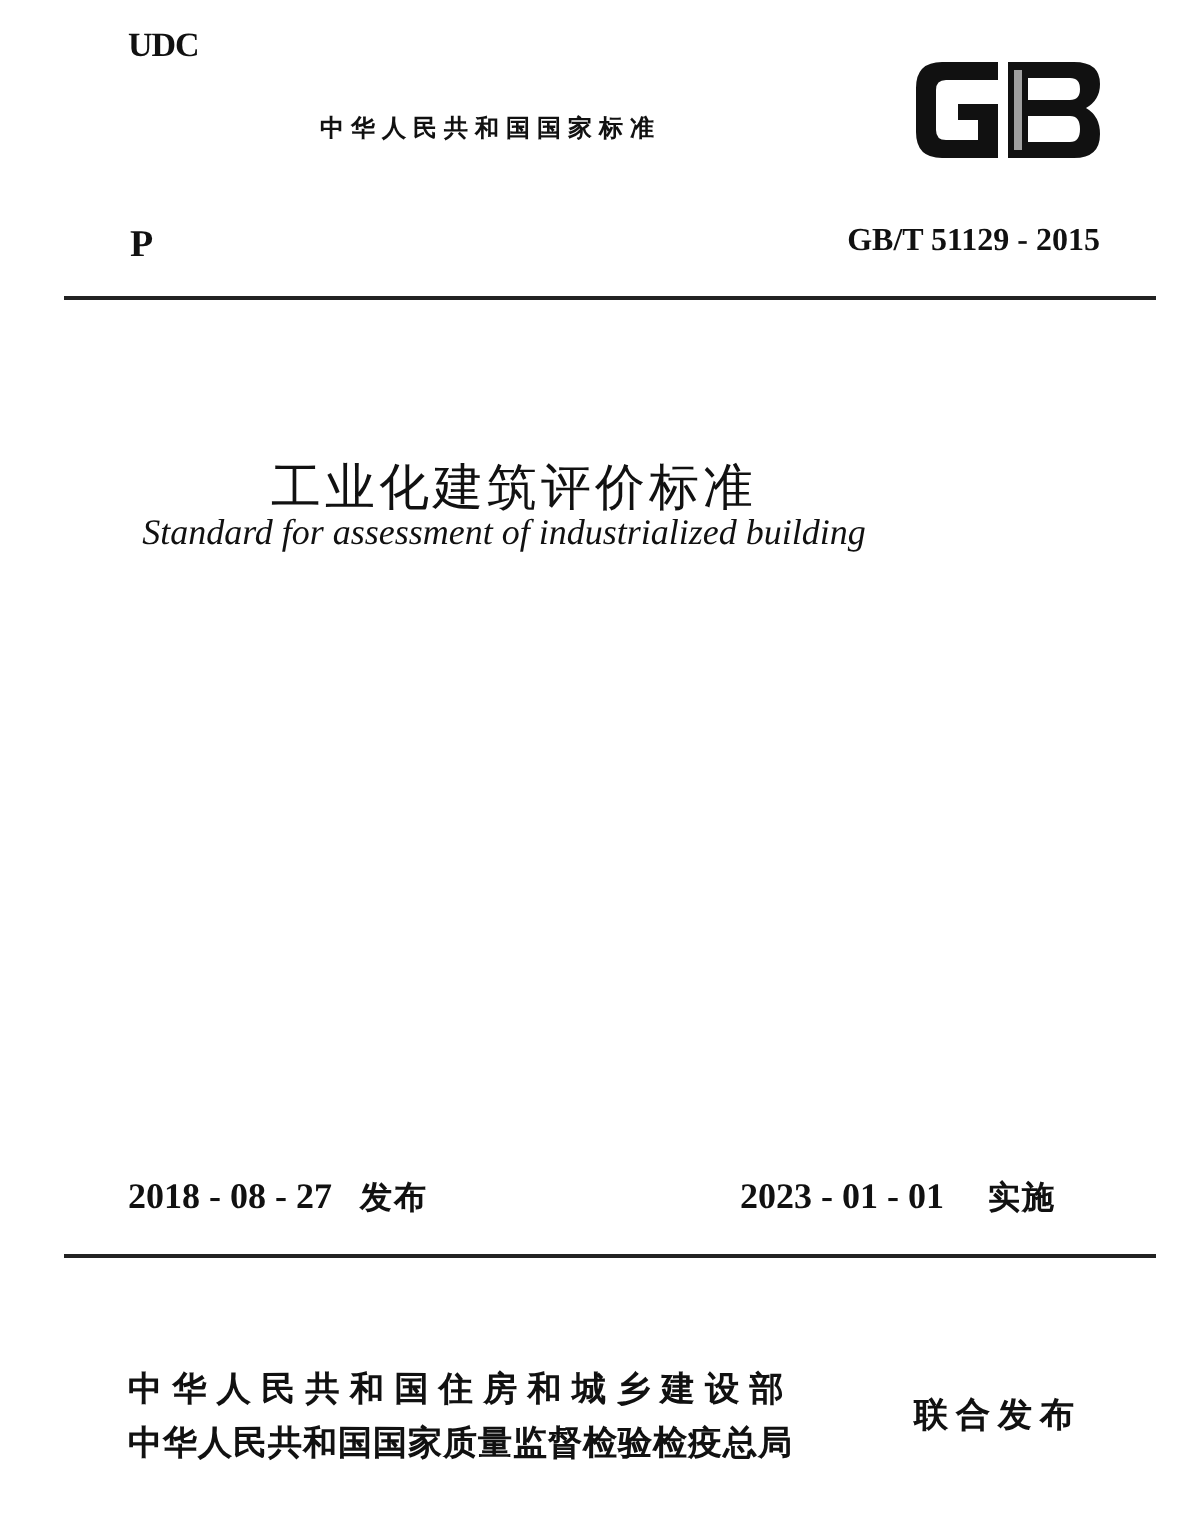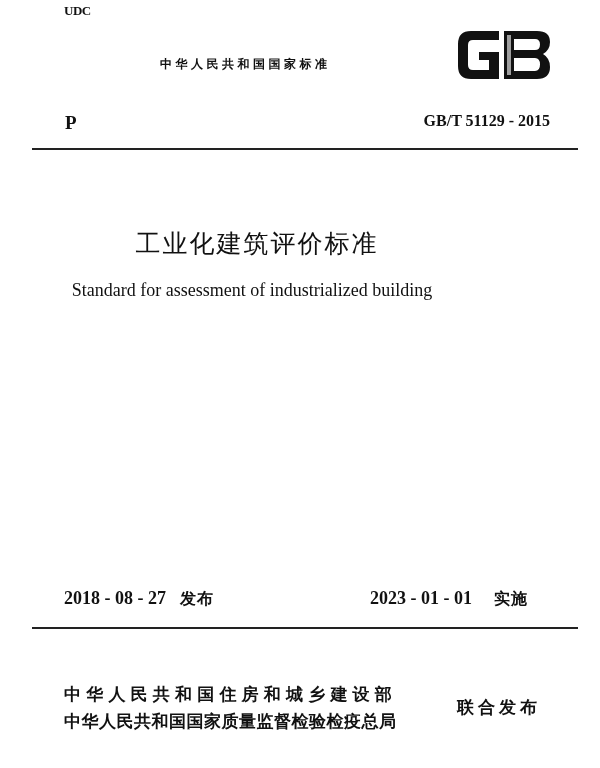--- a/index.html
+++ b/index.html
@@ -3,29 +3,29 @@
 <meta charset="utf-8">
 <style>
   html, body { margin: 0; padding: 0; background: #ffffff; }
   body { width: 600px; height: 768px; position: relative; overflow: hidden; color: #111; }
   .abs { position: absolute; }
   .serif-b { font-family: "Liberation Serif", "DejaVu Serif", serif; font-weight: bold; }
   .serif { font-family: "Liberation Serif", "DejaVu Serif", serif; }
   .sans { font-family: "DejaVu Sans", "Liberation Sans", sans-serif; }
   .rule { position: absolute; left: 32px; width: 546px; height: 2px; background: #222; }
 
-  #udc { left: 64px; top: 3px; font-size: 13px; letter-spacing: -0.5px; }
+  #udc { left: 64px; top: 13px; font-size: 17px; letter-spacing: -0.5px; }
   #national-std { left: 160px; top: 56px; font-size: 12px; letter-spacing: 3.5px; font-weight: bold; }
   #gb-logo { left: 455px; top: 28px; width: 98px; height: 54px; }
   #category { left: 65px; top: 112px; font-size: 19px; }
   #std-number { right: 50px; top: 112px; font-size: 16px; }
   #rule-top { top: 148px; }
 
   #title-cn { left: 0; width: 514px; top: 227px; text-align: center; font-size: 25px; letter-spacing: 2px; }
-  #title-en { left: 0; width: 504px; top: 280px; text-align: center; font-size: 18px; }
+  #title-en { left: 0; width: 504px; top: 256px; text-align: center; font-size: 18px; font-style: italic; }
 
   #issue-date { left: 64px; top: 588px; font-size: 18px; }
   #impl-date { left: 370px; top: 588px; font-size: 18px; }
   .date-num { font-family: "Liberation Serif", "DejaVu Serif", serif; font-weight: bold; }
   .date-lbl { font-family: "DejaVu Sans", "Liberation Sans", sans-serif; font-weight: bold; font-size: 16px; margin-left: 14px; letter-spacing: 1px; }
   #impl-date .date-lbl { margin-left: 22px; }
   #rule-bottom { top: 627px; }
 
   #issuer-1 { left: 64px; top: 683px; font-size: 17px; letter-spacing: 5.2px; font-weight: bold; }
   #issuer-2 { left: 64px; top: 710px; font-size: 17px; letter-spacing: 0.5px; font-weight: bold; }

